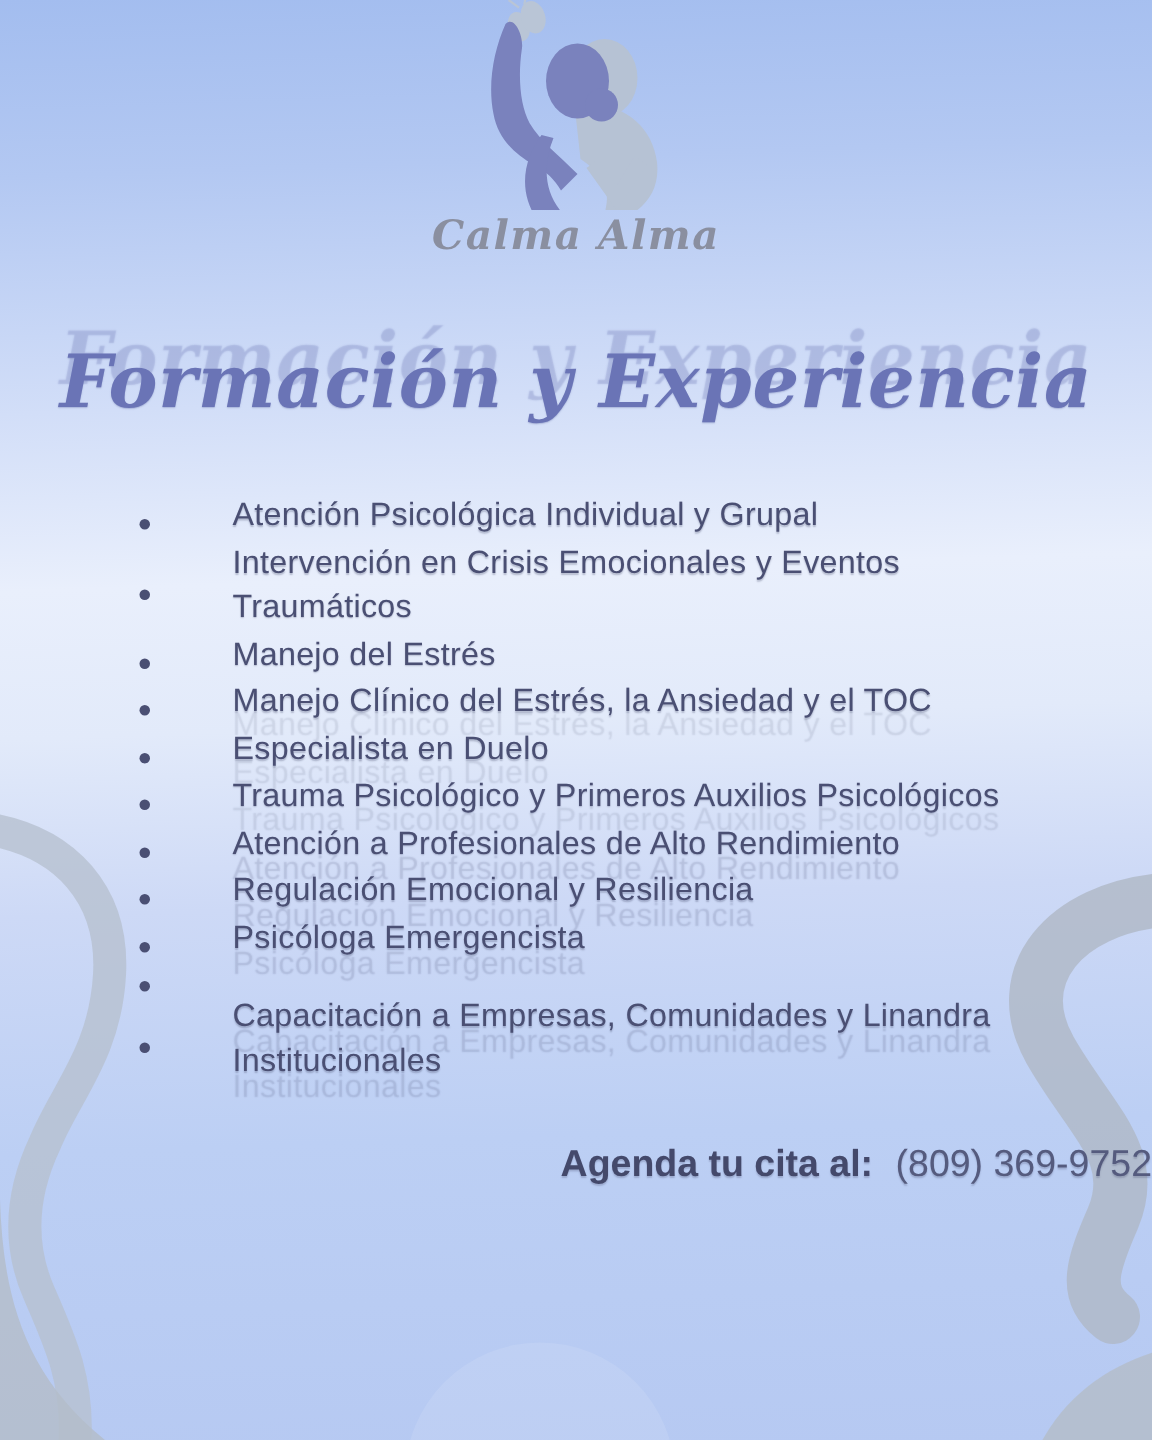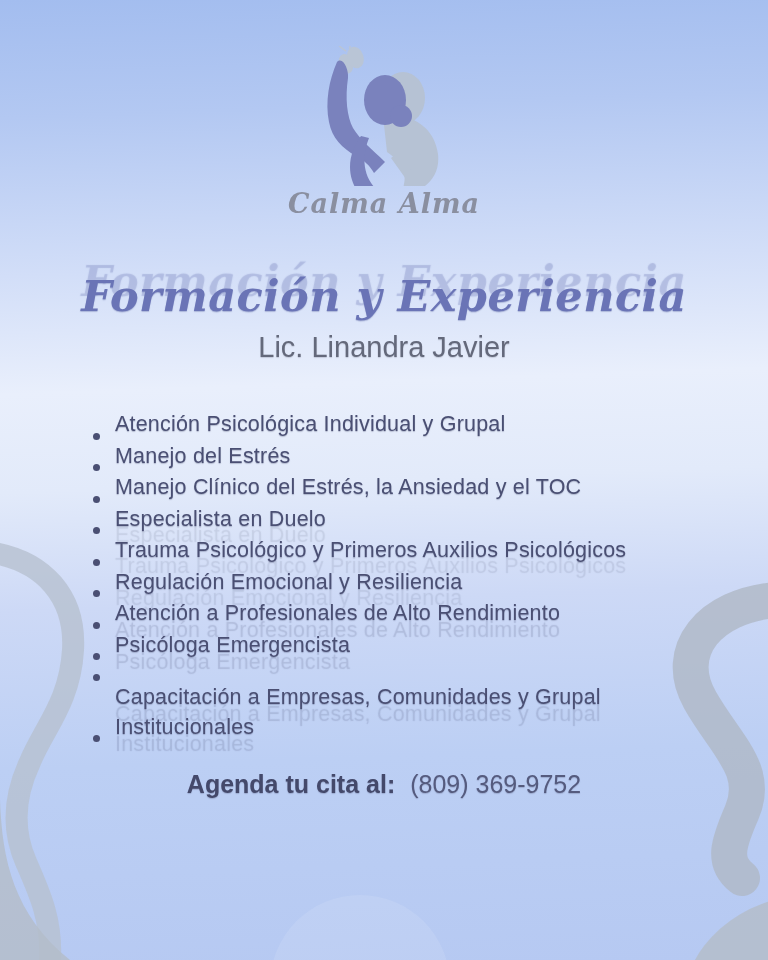--- a/index.html
+++ b/index.html
@@ -9,58 +9,59 @@
     overflow:hidden;
     font-family:"Liberation Sans",sans-serif;
     background:linear-gradient(178deg,
       #a3bdef 0%, #b3c8f2 12%, #d2def8 28%, #e9effc 40%,
       #e2eafa 50%, #cdd9f6 62%, #bccff4 78%, #b6c9f2 100%);
   }
   .bg-decor{position:absolute;inset:0;z-index:0;}
   .content{position:relative;z-index:1;width:100%;height:100%;}
 
   
-  .logo-wrap{display:flex;flex-direction:column;align-items:center;padding-top:46px;}
+  .logo-wrap{display:flex;flex-direction:column;align-items:center;}
   .brand-name{
     margin-top:2px;
     font-family:"DejaVu Serif",serif;
     font-style:italic;font-weight:700;
     font-size:27px;letter-spacing:1px;
     color:#8a8fa0;
   }
 
   
   .title{
     margin:52px 0 0 0;
     text-align:center;
     font-family:"DejaVu Serif",serif;
     font-style:italic;font-weight:700;
-    font-size:43px;letter-spacing:0.5px;
+    font-size:49px;letter-spacing:0.5px;
     color:#6a74b6;
     text-shadow:0 -15px 1px rgba(122,132,190,0.38), 0 1px 1px rgba(90,100,160,0.35);
   }
   .subtitle{
     margin-top:10px;
     text-align:center;
     font-size:29px;font-weight:400;
     color:#64697b;
     text-shadow:0 1px 1px rgba(100,105,125,0.25);
   }
 
   
   .services{
     list-style:none;
     margin:46px 0 0 93px;
     padding:0;
     width:600px;
   }
   .services li{
     display:flex;
-    align-items:flex-end;
+    align-items:center;
     margin-bottom:2px;
+    gap:40px;
   }
   .dot{
     flex:0 0 auto;
     width:7px;height:7px;border-radius:50%;
     background:#4a4f73;
     margin:12px 15px 0 0;
   }
   .txt{
     font-size:21.5px;
     line-height:29.5px;
@@ -71,22 +72,22 @@
   
   .services li:nth-child(n+4) .txt{
     text-shadow:0 1px 1px rgba(62,68,104,0.30), 0 16px 1px rgba(62,68,104,0.13);
   }
   .services li:nth-child(n+7) .txt{
     text-shadow:0 1px 1px rgba(62,68,104,0.30), 0 17px 1px rgba(62,68,104,0.18);
   }
 
   
   .footer{
-    margin-top:28px;
-    text-align:center;
+    margin-top:40px;
+    text-align:right;
     font-size:25px;
     text-shadow:0 1px 1px rgba(62,68,104,0.25);
   }
   .cta-bold{font-weight:700;color:#44496b;}
   .phone{font-weight:400;color:#555b7e;margin-left:8px;}
 </style>
 </head>
 <body>
 
 <div class="page">
@@ -131,61 +132,64 @@
           <ellipse cx="86" cy="54" rx="21" ry="25"></ellipse>
           <circle cx="102" cy="70" r="11"></circle>
           <path d="M70 92 C 62 112 64 132 80 146 C 90 154 92 162 84 170
                    C 72 162 58 150 53 134 C 48 118 53 102 62 90 Z"></path>
         </g>
       </svg>
       <div class="brand-name">Calma Alma</div>
     </div>
 
     <h1 class="title">Formación y Experiencia</h1>
-    <div class="subtitle">Lic. Linandra Javier</div>
 
     <ul class="services">
         <li>
           <span class="dot"></span>
           <span class="txt">Atención Psicológica Individual y Grupal</span>
+        </li>
+        <li>
+          <span class="dot"></span>
+          <span class="txt">Intervención en Crisis Emocionales y Eventos Traumáticos</span>
         </li>
         <li>
           <span class="dot"></span>
           <span class="txt">Manejo del Estrés</span>
         </li>
         <li>
           <span class="dot"></span>
           <span class="txt">Manejo Clínico del Estrés, la Ansiedad y el TOC</span>
         </li>
         <li>
           <span class="dot"></span>
           <span class="txt">Especialista en Duelo</span>
         </li>
         <li>
           <span class="dot"></span>
           <span class="txt">Trauma Psicológico y Primeros Auxilios Psicológicos</span>
         </li>
         <li>
           <span class="dot"></span>
-          <span class="txt">Regulación Emocional y Resiliencia</span>
+          <span class="txt">Atención a Profesionales de Alto Rendimiento</span>
         </li>
         <li>
           <span class="dot"></span>
-          <span class="txt">Atención a Profesionales de Alto Rendimiento</span>
+          <span class="txt">Regulación Emocional y Resiliencia</span>
         </li>
         <li>
           <span class="dot"></span>
           <span class="txt">Psicóloga Emergencista</span>
         </li>
         <li>
           <span class="dot"></span>
         </li>
         <li>
           <span class="dot"></span>
-          <span class="txt">Capacitación a Empresas, Comunidades y Grupal Institucionales</span>
+          <span class="txt">Capacitación a Empresas, Comunidades y Linandra Institucionales</span>
         </li>
       </ul>
 
     <div class="footer">
       <span class="cta-bold">Agenda tu cita al:</span>
       <span class="phone">(809) 369-9752</span>
     </div>
 
   </div>
 </div>

